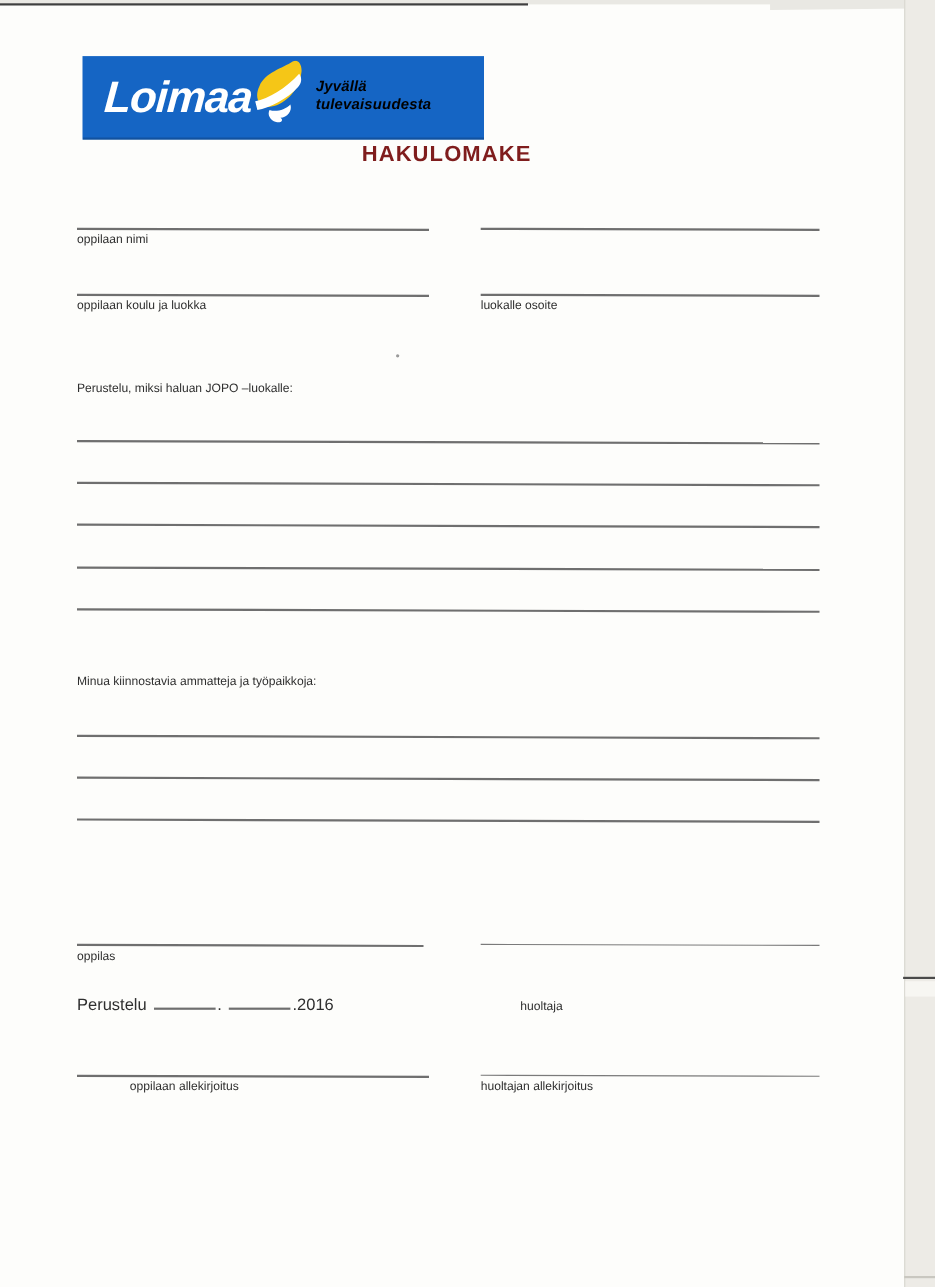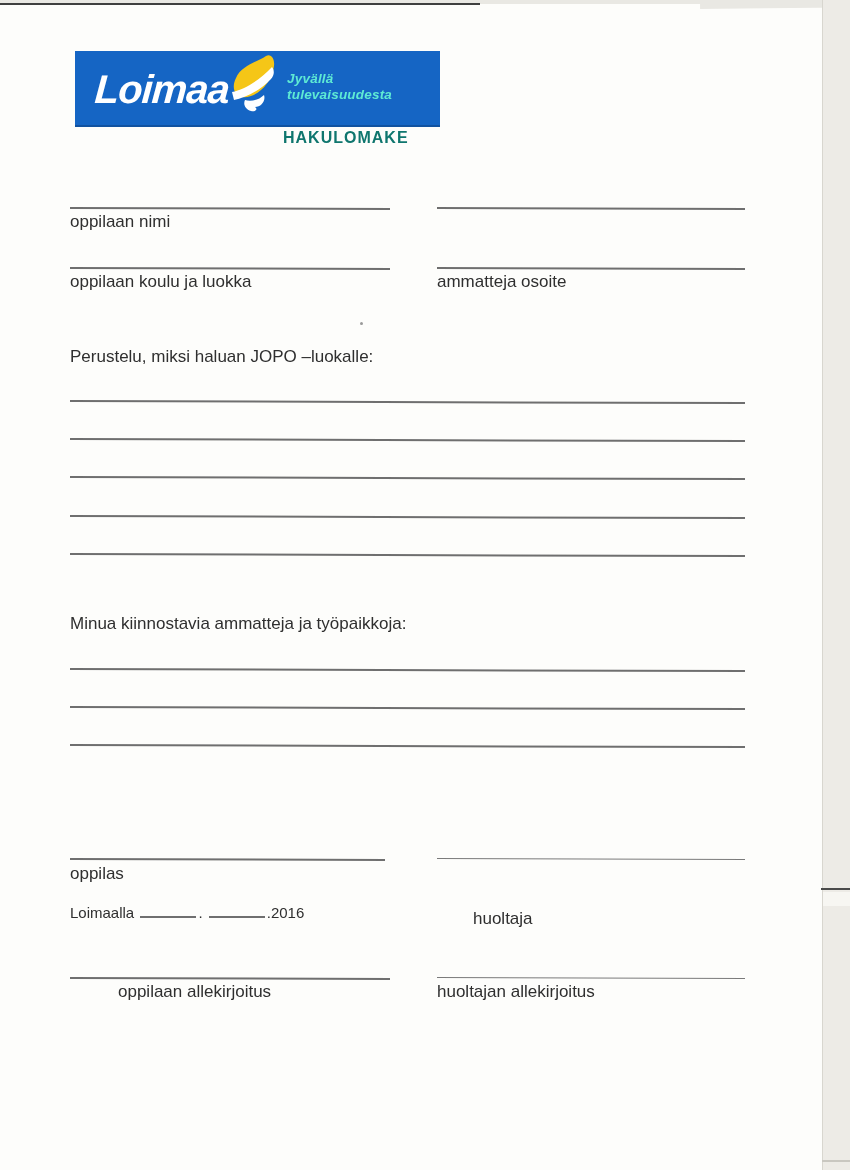--- a/index.html
+++ b/index.html
@@ -37,29 +37,30 @@
   .grain-icon{margin-left:2px;margin-top:-6px;flex:0 0 auto;}
   .tagline{
     margin-left:10px;margin-top:-4px;
     font-size:13.5px;font-weight:bold;font-style:italic;
     line-height:1.2;letter-spacing:0.2px;
   }
 
   
   .form-title{
     position:absolute;left:283px;top:129px;width:246px;
-    font-size:16px;font-weight:bold;letter-spacing:1px;color:#0f766e;
+    text-align:center;
+    font-size:20px;font-weight:bold;letter-spacing:1px;color:#7f1d1d;
   }
 
   
   .rule{position:absolute;height:2px;background:#6f6f6f;transform:rotate(0.18deg);transform-origin:left center;}
   .rule.thin{height:1px;background:#7a7a7a;}
 
   
-  .lbl{position:absolute;font-size:17px;color:#2f2f2f;white-space:nowrap;}
+  .lbl{position:absolute;font-size:11px;color:#2f2f2f;white-space:nowrap;}
 
   
   .date-line{position:absolute;left:70px;top:902px;font-size:15px;color:#2f2f2f;}
   .blank{display:inline-block;width:56px;height:14px;border-bottom:2px solid #6f6f6f;margin:0 2px;vertical-align:baseline;}
 </style>
 </head>
 <body>
 
 <div class="page">
 
@@ -74,56 +75,56 @@
 
   <div class="banner" style="background-color: rgb(21, 101, 196);">
     <span class="brand" style="color: rgb(255, 255, 255);">Loimaa</span>
     <span class="grain-icon" style="color: rgb(245, 198, 23);">
       <svg width="46" height="58" viewBox="0 0 46 58" aria-hidden="true">
         <path fill="currentColor" d="M35 1 C26 7 10 11 5 23 C0 33 4 41 11 42 C24 44 41 29 43 11 C44 4 40 -2 35 1 Z"></path>
         <path fill="#ffffff" d="M1 37 C13 35 29 25 41 12 C44 16 43 21 40 24 C30 35 14 43 3 45 Z"></path>
         <path fill="#ffffff" d="M14 45 C20 47 28 45 33 40 C35 46 30 52 24 52 C27 54 25 57 20 56 C14 54 12 49 14 45 Z"></path>
       </svg>
     </span>
-    <span class="tagline" style="color: #5eead4;">
+    <span class="tagline" style="color: #000000;">
       <span>Jyvällä</span><br>
       <span>tulevaisuudesta</span>
     </span>
   </div>
 
   <div class="form-title">HAKULOMAKE</div>
 
   <div class="rule" style="left:70px;top:207px;width:320px;"></div>
   <div class="rule" style="left:437px;top:207px;width:308px;"></div>
   <div class="lbl" style="left:70px;top:212px;">oppilaan nimi</div>
 
   <div class="rule" style="left:70px;top:267px;width:320px;"></div>
   <div class="rule" style="left:437px;top:267px;width:308px;"></div>
   <div class="lbl" style="left:70px;top:272px;">oppilaan koulu ja luokka</div>
-  <div class="lbl" style="left:437px;top:272px;">ammatteja osoite</div>
+  <div class="lbl" style="left:437px;top:272px;">luokalle osoite</div>
 
   <div class="lbl" style="left:70px;top:347px;">Perustelu, miksi haluan JOPO –luokalle:</div>
   <div class="rule" style="left:70px;top:400px;width:675px;"></div>
   <div class="rule" style="left:70px;top:438px;width:675px;"></div>
   <div class="rule" style="left:70px;top:476px;width:675px;"></div>
   <div class="rule" style="left:70px;top:515px;width:675px;"></div>
   <div class="rule" style="left:70px;top:553px;width:675px;"></div>
 
   <div class="lbl" style="left:70px;top:614px;text-align:center;">Minua kiinnostavia ammatteja ja työpaikkoja:</div>
   <div class="rule" style="left:70px;top:668px;width:675px;"></div>
   <div class="rule" style="left:70px;top:706px;width:675px;"></div>
   <div class="rule" style="left:70px;top:744px;width:675px;"></div>
 
   <div class="rule" style="left:70px;top:858px;width:315px;"></div>
   <div class="rule thin" style="left:437px;top:858px;width:308px;"></div>
   <div class="lbl" style="left:70px;top:864px;">oppilas</div>
   <div class="lbl" style="left:437px;top:909px;margin-left:36px;">huoltaja</div>
 
   <div class="date-line">
-    <span>Loimaalla</span>
+    <span>Perustelu</span>
     <span class="blank"></span><span>.</span>
     <span class="blank"></span><span>.2016</span>
   </div>
 
   <div class="rule" style="left:70px;top:977px;width:320px;"></div>
   <div class="rule thin" style="left:437px;top:977px;width:308px;"></div>
   <div class="lbl" style="left:70px;top:982px;margin-left:48px;">oppilaan allekirjoitus</div>
   <div class="lbl" style="left:437px;top:982px;">huoltajan allekirjoitus</div>
 
 </div>

